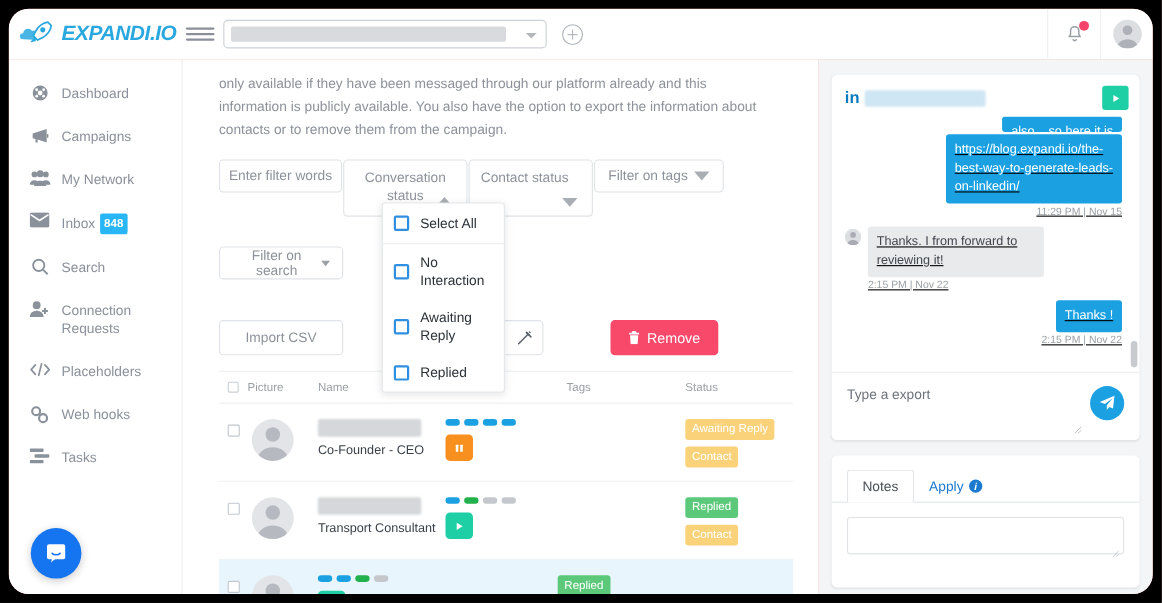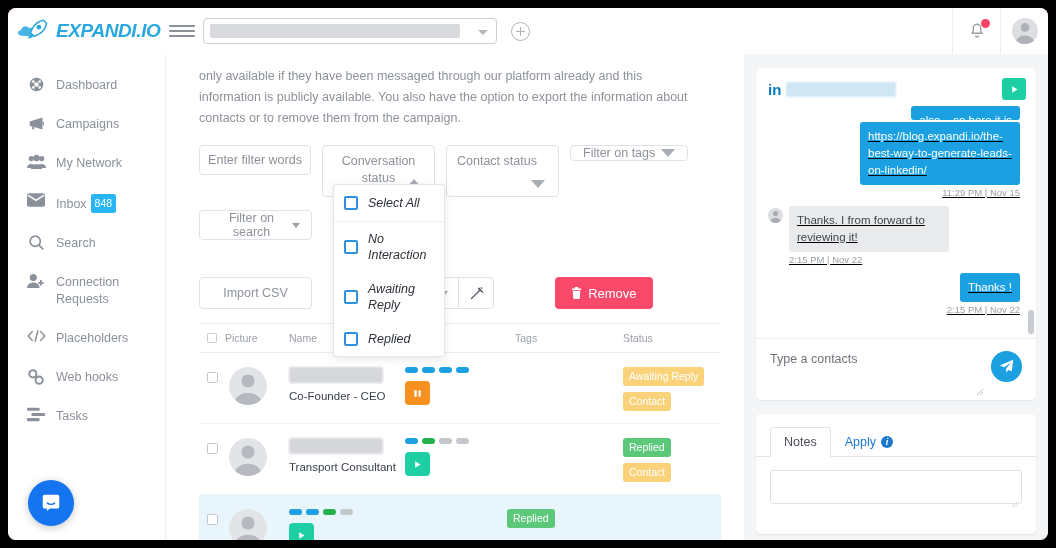--- a/index.html
+++ b/index.html
@@ -4,21 +4,21 @@
 <style>
   * { box-sizing: border-box; margin: 0; padding: 0; }
   html, body {
     width: 1056px; height: 548px;
     background: #000; overflow: hidden;
     font-family: "Liberation Sans", sans-serif;
   }
   .frame {
     position: absolute; left: 8px; top: 8px;
     width: 1040px; height: 532px;
-    background: #fca5a5; border-radius: 8px; overflow: hidden;
+    background: #fca5a5; border-radius: 18px; overflow: hidden;
   }
 
   
   .topbar {
     position: absolute; left: 0; top: 0; width: 1040px; height: 46px;
     background: #fff; display: flex; align-items: center;
   }
   .logo-wrap {
     width: 155px; height: 46px; display: flex; align-items: center;
     padding-left: 10px; gap: 4px;
@@ -77,48 +77,48 @@
   }
   .nav-item {
     display: flex; align-items: flex-start; gap: 10px;
     padding: 0 14px 0 18px; margin-bottom: 21px; cursor: pointer;
     color: #8b919a; font-size: 12.5px; line-height: 17px;
   }
   .nav-icon { width: 20px; flex: none; display: flex; align-items: center; justify-content: center; color: #8b919a; }
   .nav-label { padding-top: 1px; }
   .badge-inbox {
     display: inline-block; background: #29b6f6; color: #fff;
-    font-size: 10.5px; font-weight: normal; border-radius: 2px;
+    font-size: 10.5px; font-weight: bold; border-radius: 2px;
     padding: 1px 4px; margin-left: 4px; vertical-align: 1px;
   }
   .chat-fab {
     position: absolute; left: 20px; bottom: 14px;
     width: 46px; height: 46px; border-radius: 50%; background: #1574ef;
     display: flex; align-items: center; justify-content: center; cursor: pointer;
     box-shadow: 0 2px 8px rgba(0,0,0,.22);
   }
 
   
   .main {
     position: absolute; left: 158px; top: 46px; width: 578px; height: 486px;
     background: #fff; padding: 12px 16px 0 33px; overflow: hidden;
   }
   .intro {
     font-size: 12.5px; line-height: 21px; color: #8d929a; width: 500px;
   }
-  .filters-row { display: flex; align-items: flex-start; gap: 11px; margin-top: 16px; }
+  .filters-row { display: flex; align-items: flex-start; gap: 1px; margin-top: 16px; }
   .fbtn {
     border: 1px solid #dfe2e6; border-radius: 4px; background: #fff;
     color: #8d929a; font-size: 12.5px; font-family: inherit; cursor: pointer;
     display: flex; align-items: center; position: relative;
   }
   .fbtn.w1 { width: 112px; height: 30px; justify-content: center; }
   .fbtn.w2 { width: 113px; height: 52px; padding: 7px 10px; align-items: flex-start; flex-wrap: wrap; line-height: 17px; }
   .fbtn.w3 { width: 113px; height: 52px; padding: 7px 10px; align-items: flex-start; line-height: 17px;}
-  .fbtn.tags { width: 118px; height: 16px; padding: 0 12px; }
+  .fbtn.tags { width: 118px; height: 30px; padding: 0 12px; }
   .fbtn.search { width: 113px; height: 30px; padding: 0 11px; }
   .fbtn.import { width: 113px; height: 32px; justify-content: center; }
   .tri-up {
     position: absolute; right: 13px; bottom: 9px; width: 0; height: 0;
     border-left: 7px solid transparent; border-right: 7px solid transparent;
     border-bottom: 8px solid #a9aeb4;
   }
   .tri-down {
     position: absolute; right: 13px; bottom: 8px; width: 0; height: 0;
     border-left: 7px solid transparent; border-right: 7px solid transparent;
@@ -127,21 +127,21 @@
   .tri-down-in {
     margin-left: auto; width: 0; height: 0;
     border-left: 7px solid transparent; border-right: 7px solid transparent;
     border-top: 8px solid #a9aeb4;
   }
   .caret-tiny {
     margin-left: auto; width: 0; height: 0;
     border-left: 4px solid transparent; border-right: 4px solid transparent;
     border-top: 5px solid #9aa0a6;
   }
-  .row2 { display: flex; align-items: center; gap: 13px; margin-top: 13px; }
+  .row2 { display: flex; align-items: center; gap: 13px; margin-top: 27px; }
   .row3 { display: flex; align-items: center; margin-top: 37px; }
 
   .apply-group { display: flex; margin-left: 57px; }
   .apply-tag {
     height: 32px; min-width: 78px; border: 1px solid #dfe2e6; border-right: none;
     border-radius: 4px 0 0 4px; background: #fff; color: #5c6169;
     font-size: 12.5px; display: flex; align-items: center; gap: 6px;
     padding: 0 10px; cursor: pointer; font-family: inherit;
   }
   .wand-btn {
@@ -190,23 +190,23 @@
     display: flex; align-items: center; justify-content: center;
   }
   .td-tags { width: 108px; }
   .td-status { width: 96px; display: flex; flex-direction: column; align-items: flex-start; gap: 6px; }
   .pill {
     font-size: 10.5px; color: #fff; border-radius: 3px; padding: 3px 6px; line-height: 13px;
   }
 
   
   .dropdown {
-    position: absolute; left: 325px; top: 176px; width: 112px;
+    position: absolute; left: 339px; top: 176px; width: 112px;
     background: #fff; border: 1px solid #e4e7ea; border-radius: 3px;
-    box-shadow: 0 2px 8px rgba(0,0,0,.10); z-index: 40; font-style: italic;
+    box-shadow: 0 2px 8px rgba(0,0,0,.10); z-index: 40;
   }
   .dd-item {
     display: flex; align-items: center; gap: 10px; padding: 9px 10px;
     font-size: 12.5px; color: #2c3138; line-height: 16px; cursor: pointer;
   }
   .dd-item.first { border-bottom: 1px solid #eceef0; padding: 10px; }
   .dd-chk {
     width: 14px; height: 14px; flex: none; border: 2px solid #2f8fe0; border-radius: 2px; background: #fff;
   }
 
@@ -669,21 +669,21 @@
 
         <div class="bub-row right-side">
           <div class="bub out">Thanks !</div>
         </div>
         <div class="ts r">2:15 PM | Nov 22</div>
 
         <div class="scrollthumb"></div>
       </div>
 
       <div class="composer">
-        <span class="composer-ph">Type a contacts</span>
+        <span class="composer-ph">Type a export</span>
         <span class="resize-grip">
           <svg viewBox="0 0 8 8" width="8" height="8" stroke="#b9bdc2" stroke-width="0.9">
               <path d="M7 1L1 7M7 4L4 7"></path>
             </svg>
         </span>
         <span class="send-btn">
           <svg viewBox="0 0 18 18" width="15" height="15" fill="#fff">
               <path d="M17 1L1 7.8l5.5 2.1L15 3.6 8.6 11.3l.1 5.2 2.5-3.4 4.2 1.6z"></path>
             </svg>
         </span>

